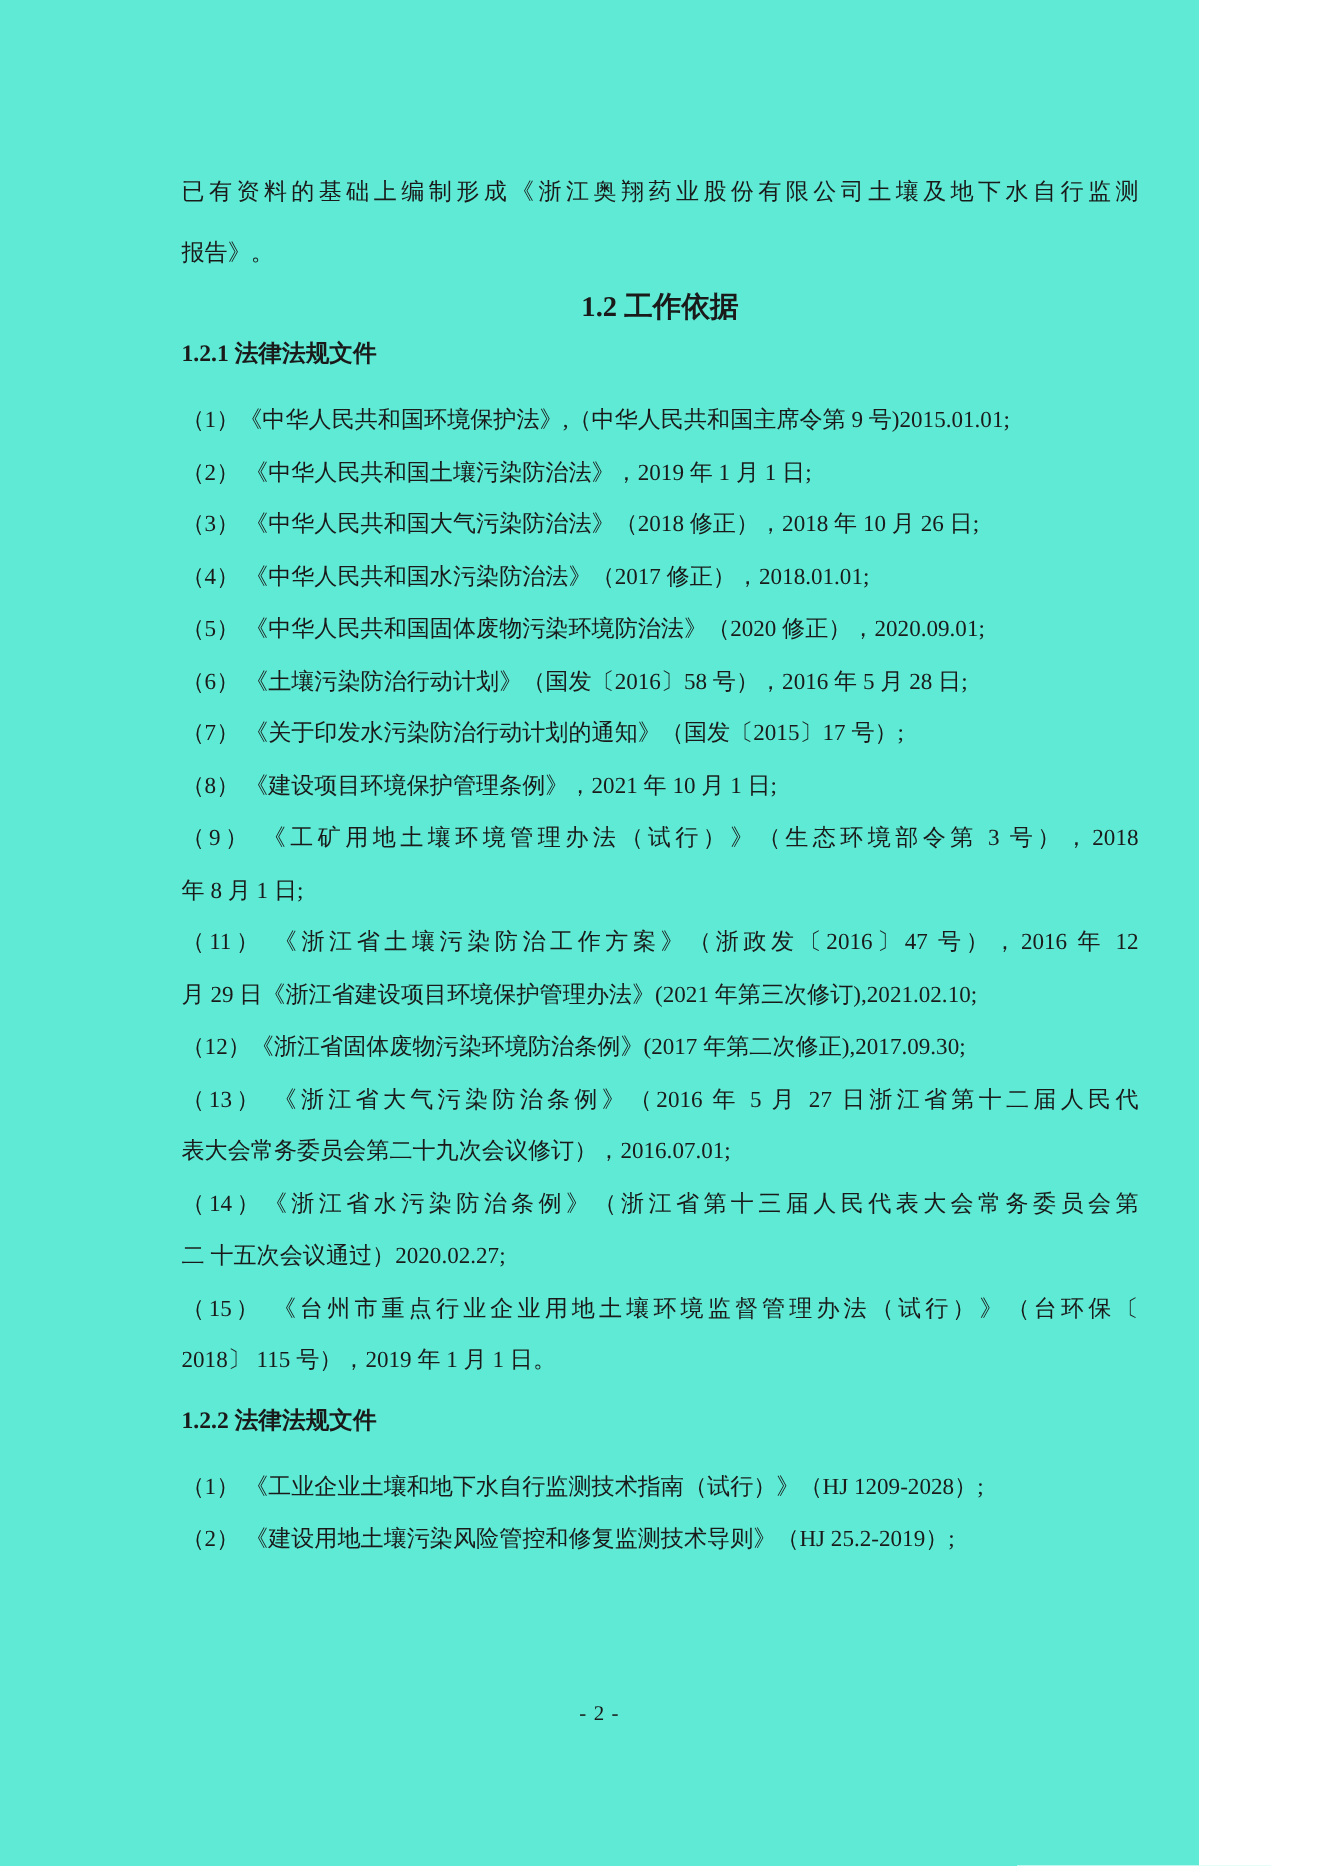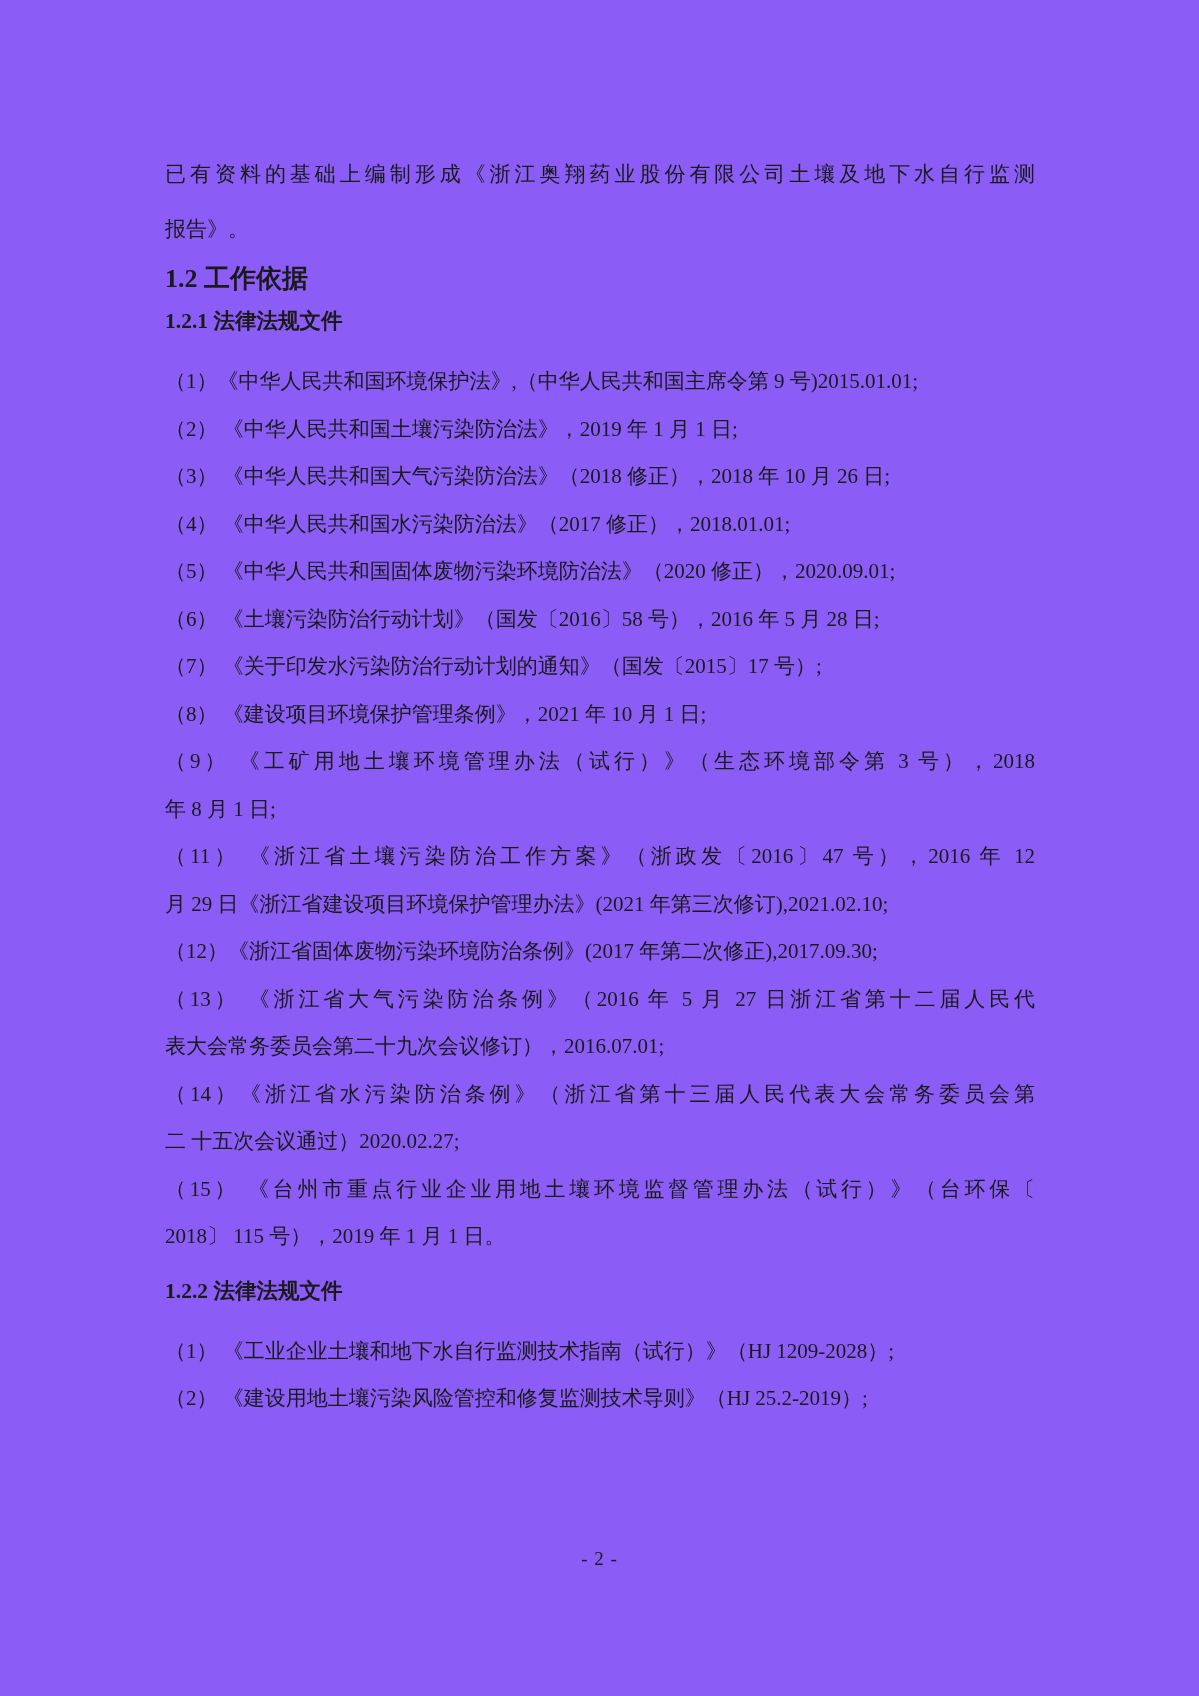--- a/index.html
+++ b/index.html
@@ -2,23 +2,23 @@
 <html><head>
 <meta charset="utf-8">
 <style>
   html, body {
     margin: 0;
     padding: 0;
     background: #ffffff;
   }
   .page {
     position: relative;
-    width: 1199px;
+    width: 1090px;
     height: 1696px;
-    background: #8b5cf6;
+    background: #5eead4;
     font-family: "Liberation Serif", "DejaVu Serif", serif;
     color: #1a1a1a;
     overflow: hidden;
   }
   .content {
     position: absolute;
     left: 165px;
     top: 147px;
     width: 870px;
   }
@@ -31,20 +31,21 @@
     text-align-last: justify;
   }
   .intro .line {
     line-height: 55px;
   }
   .h-section {
     margin: 0;
     font-size: 26px;
     line-height: 44px;
     font-weight: bold;
+    text-align: center;
   }
   .h-sub {
     margin: 0;
     font-size: 21.5px;
     line-height: 40px;
     font-weight: bold;
   }
   .h-sub.second {
     margin-top: 10px;
   }

